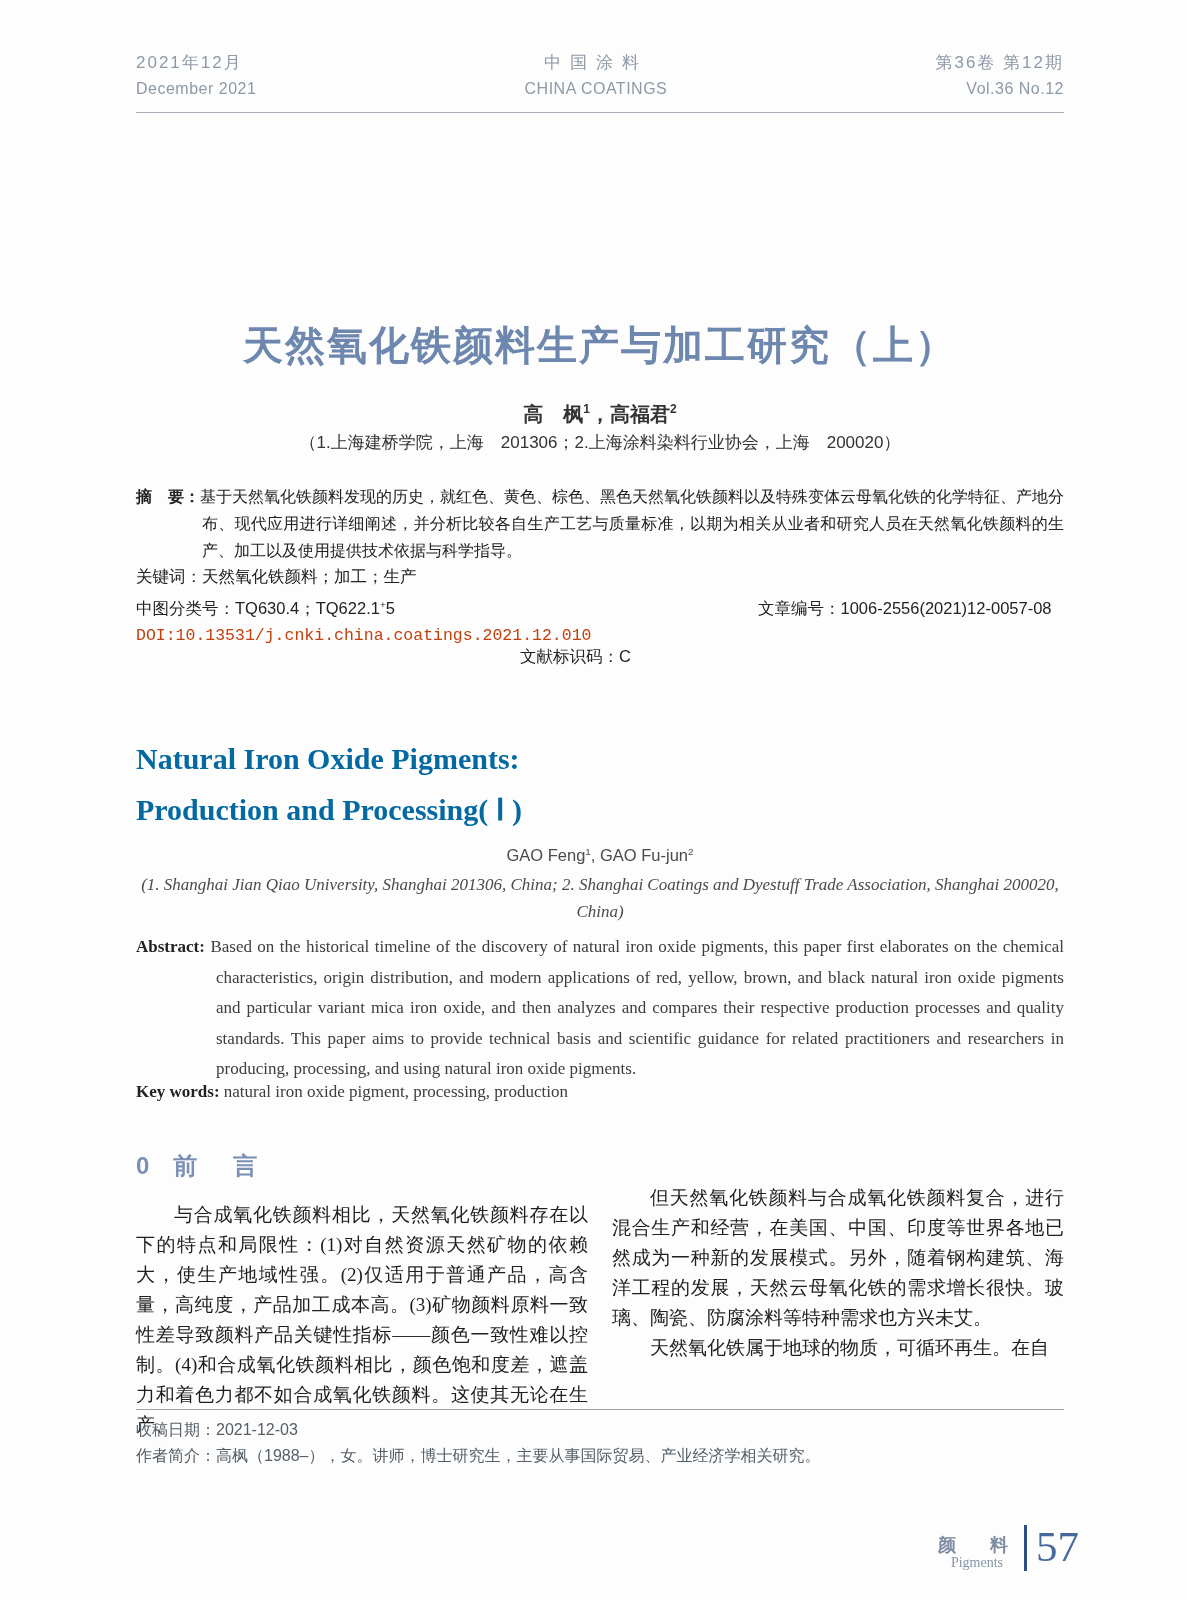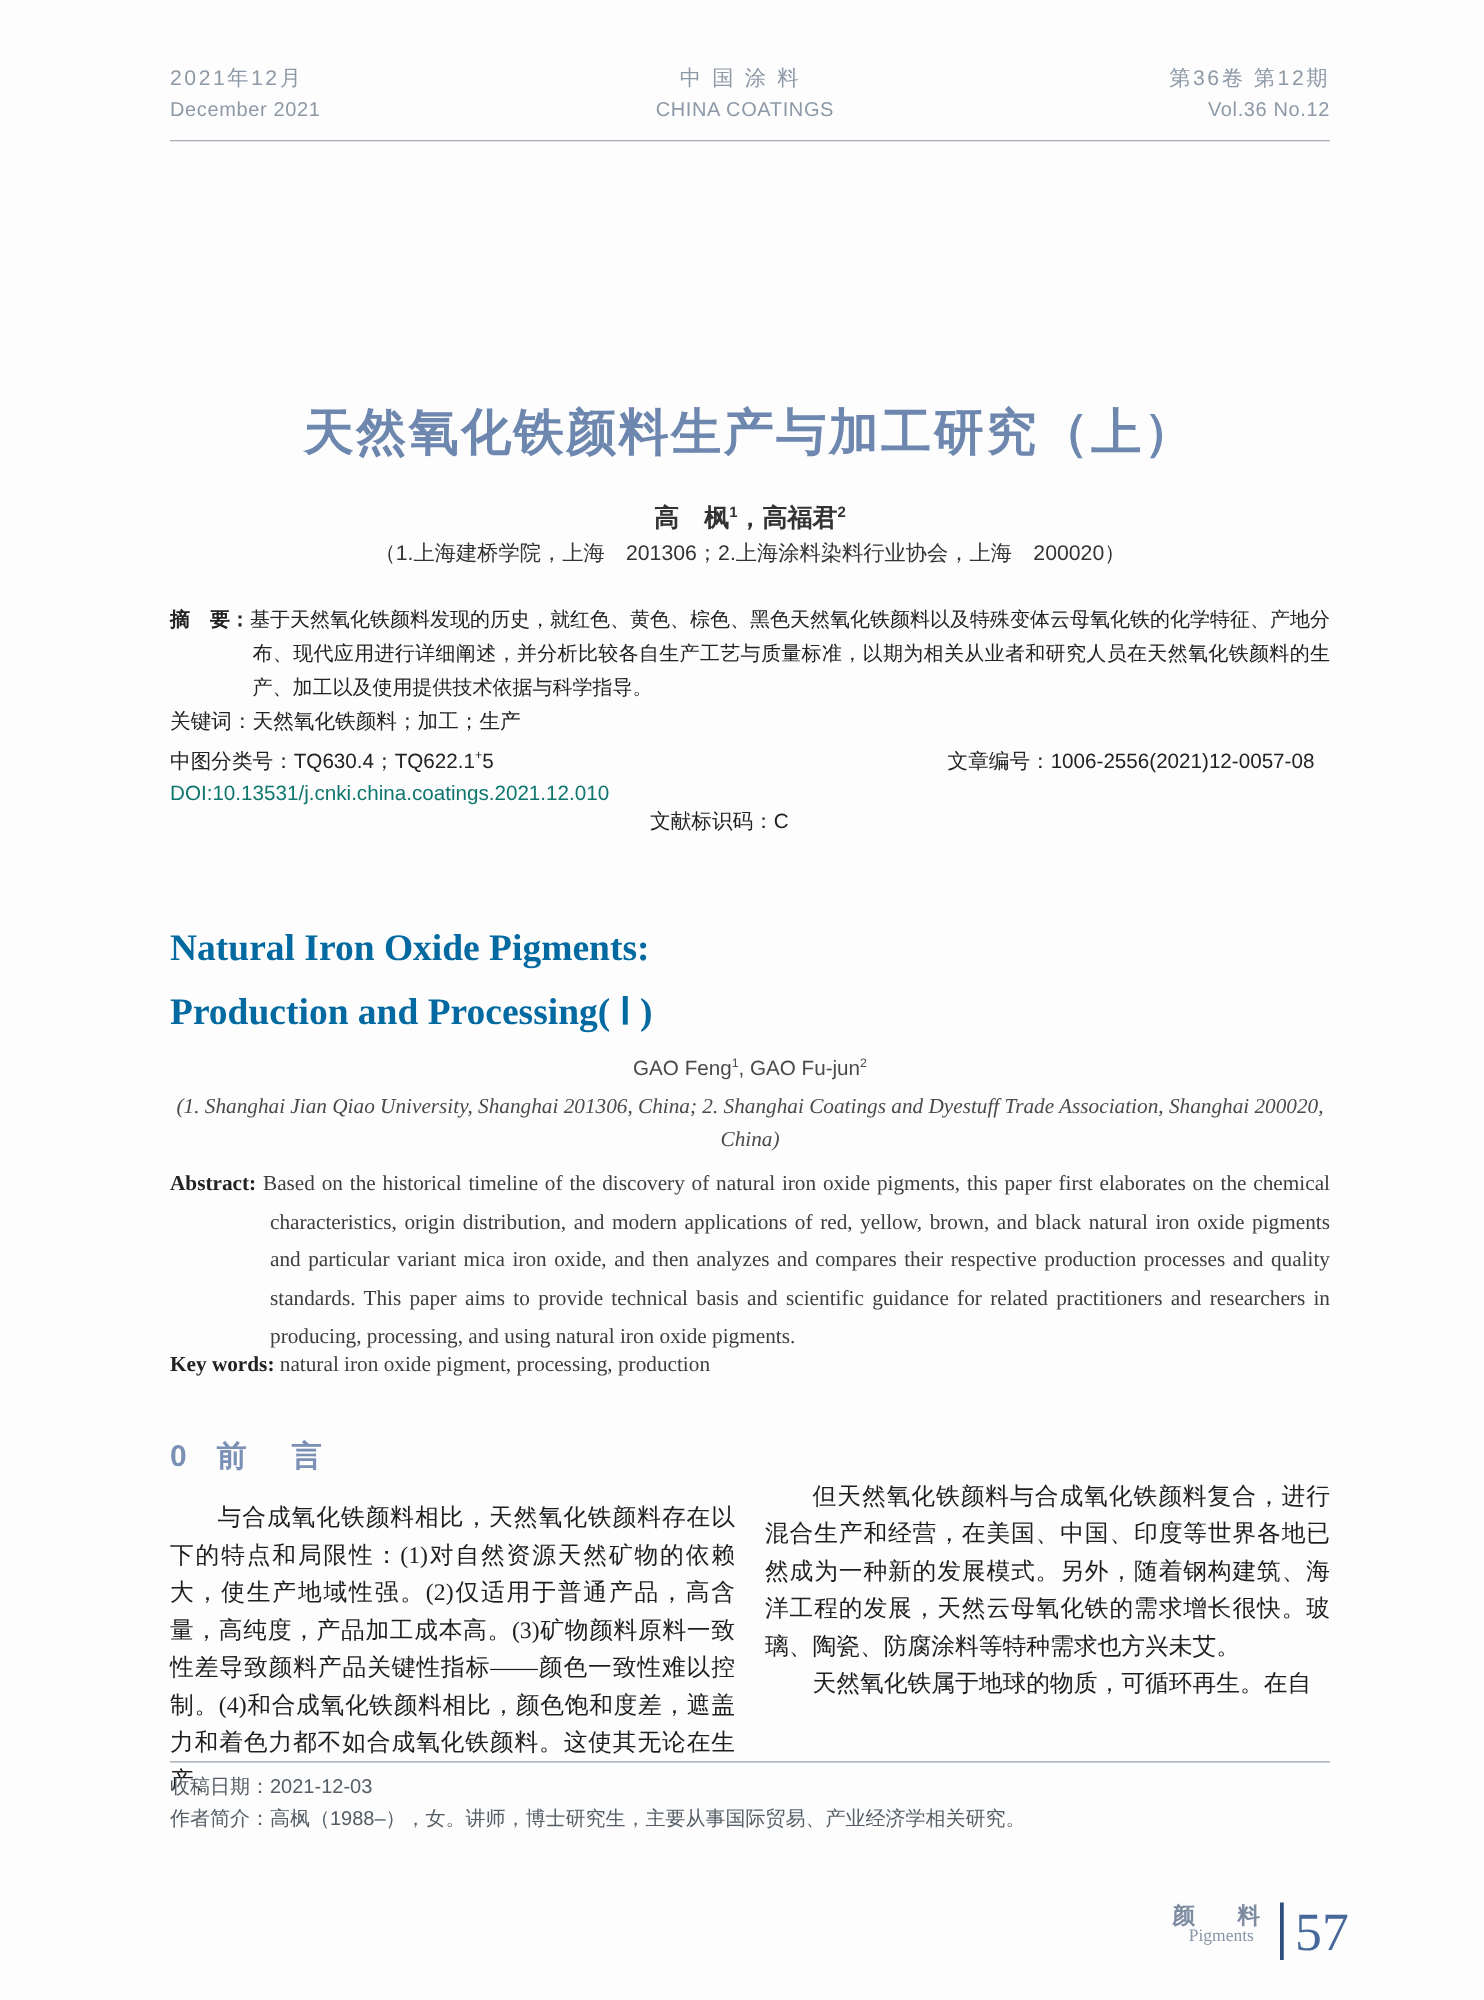--- a/index.html
+++ b/index.html
@@ -24,21 +24,21 @@
   .affil-zh { top: 431px; text-align: center; font-size: 17px; color: #333; }
   sup { font-size: 0.6em; vertical-align: super; line-height: 0; }
 
   
   .abstract-zh { top: 483px; font-size: 16px; line-height: 27px; text-align: justify; padding-left: 66px; text-indent: -66px; color: #222; }
   .abstract-zh .lbl { font-weight: bold; }
   .keywords-zh { top: 566px; font-size: 16.5px; color: #222; }
   .class-row { top: 598px; display: flex; font-size: 16.5px; color: #222; }
   .class-row .i1 { width: 384px; }
   .class-row .i2 { width: 238px; margin-top: 48px; }
-  .doi-line { top: 626px; font-family: Liberation Sans, sans-serif; font-size: 16.5px; color: #0f766e; }
+  .doi-line { top: 626px; font-family: Liberation Mono, monospace; font-size: 16.5px; color: #c2410c; }
 
   
   .title-en { top: 733px; text-align: left; font-family: "Liberation Serif", serif; font-weight: bold; font-size: 30px; line-height: 51px; color: #0369a1; }
   .authors-en { top: 846px; text-align: center; font-size: 16.5px; color: #4a4a4a; }
   .affil-en { top: 871px; text-align: center; font-family: "Liberation Serif", serif; font-style: italic; font-size: 17px; line-height: 27px; color: #4a4a4a; }
 
   
   .abstract-en { top: 932px; font-family: "Liberation Serif", serif; font-size: 17px; line-height: 30.5px; text-align: justify; padding-left: 80px; text-indent: -80px; color: #3d3d3d; }
   .abstract-en .lbl { font-weight: bold; color: #222; }
   .keywords-en { top: 1082px; font-family: "Liberation Serif", serif; font-size: 17px; color: #3d3d3d; }
@@ -53,21 +53,21 @@
   .bodytext { font-family: "Liberation Serif", serif; font-size: 19px; line-height: 30px; text-align: justify; color: #1e1e1e; }
   .bodytext.indent { text-indent: 2em; }
   .col-right { padding-top: 33px; }
 
   
   .foot-rule { top: 1409px; height: 0; border-top: 1px solid #9aa3ac; }
   .foot-received { top: 1417px; font-size: 16px; line-height: 26px; color: #555e66; }
   .foot-bio { top: 1443px; font-size: 16px; line-height: 26px; color: #555e66; }
 
   
-  .pfooter { position: absolute; left: 938px; top: 1522px; width: 180px; display: flex; align-items: flex-start; }
+  .pfooter { position: absolute; left: 938px; top: 1522px; width: 180px; display: flex; align-items: flex-end; }
   .pfooter .sec { text-align: center; padding-right: 8px; }
   .pfooter .sec .zh { font-size: 18px; font-weight: bold; letter-spacing: 8px; color: #7e8ca2; line-height: 20px; }
   .pfooter .sec .en { font-family: "Liberation Serif", serif; font-size: 14px; color: #8795a8; line-height: 16px; }
   .pfooter .bar { width: 3px; height: 46px; background: #2f4d7d; }
   .pfooter .num { font-family: "Liberation Serif", serif; font-size: 43px; color: #46689a; padding-left: 9px; }
 
   .abs { position: absolute; }
 </style>
 </head>
 <body>

